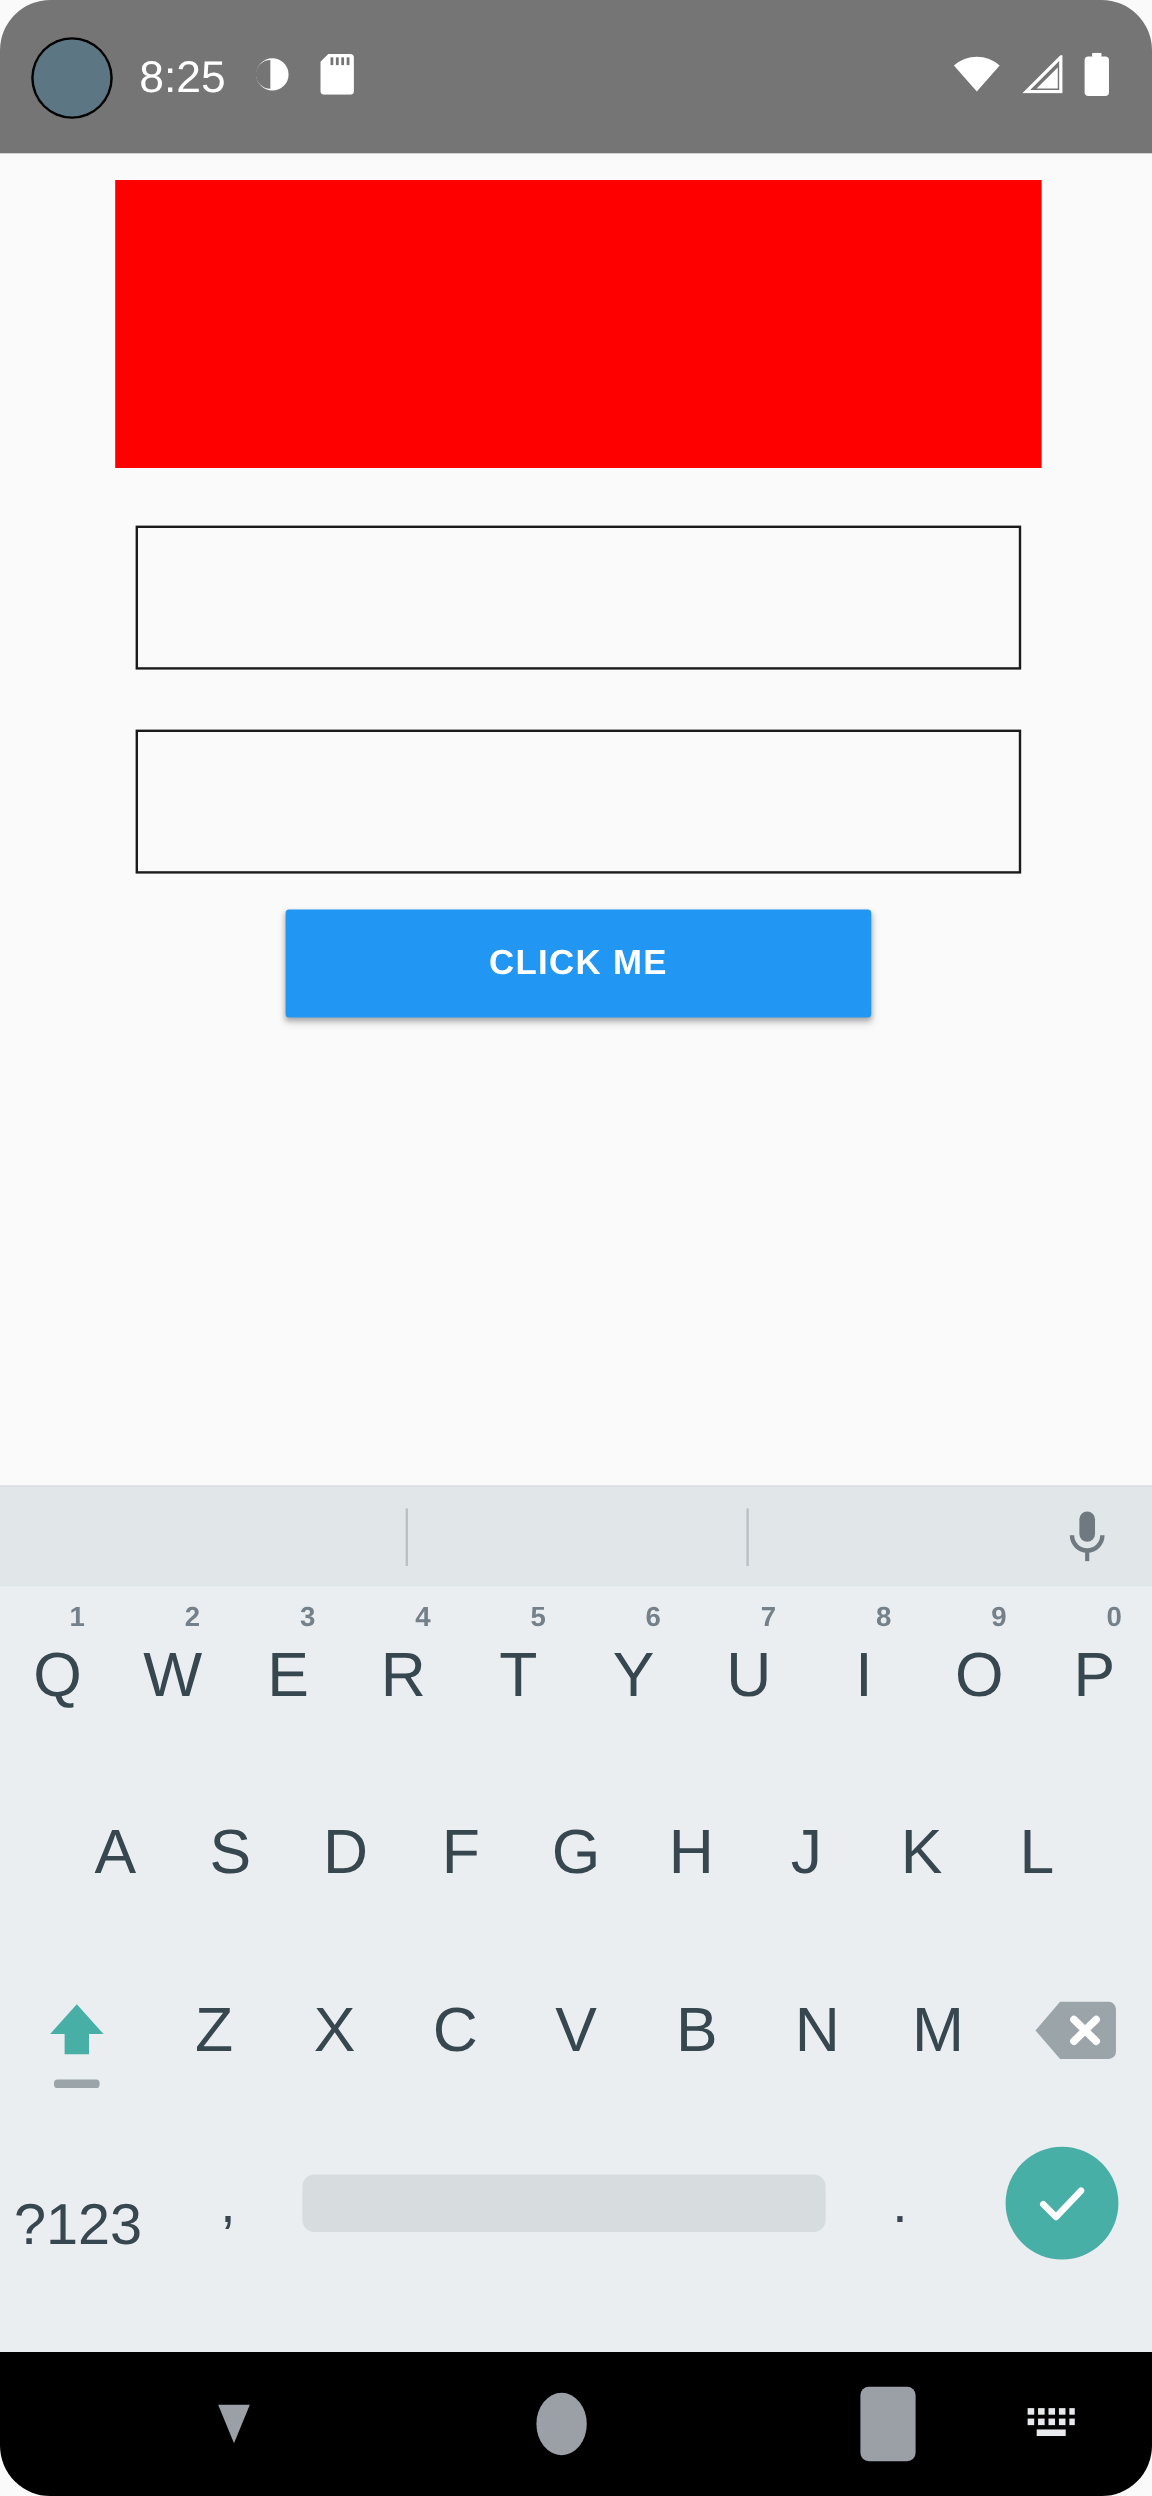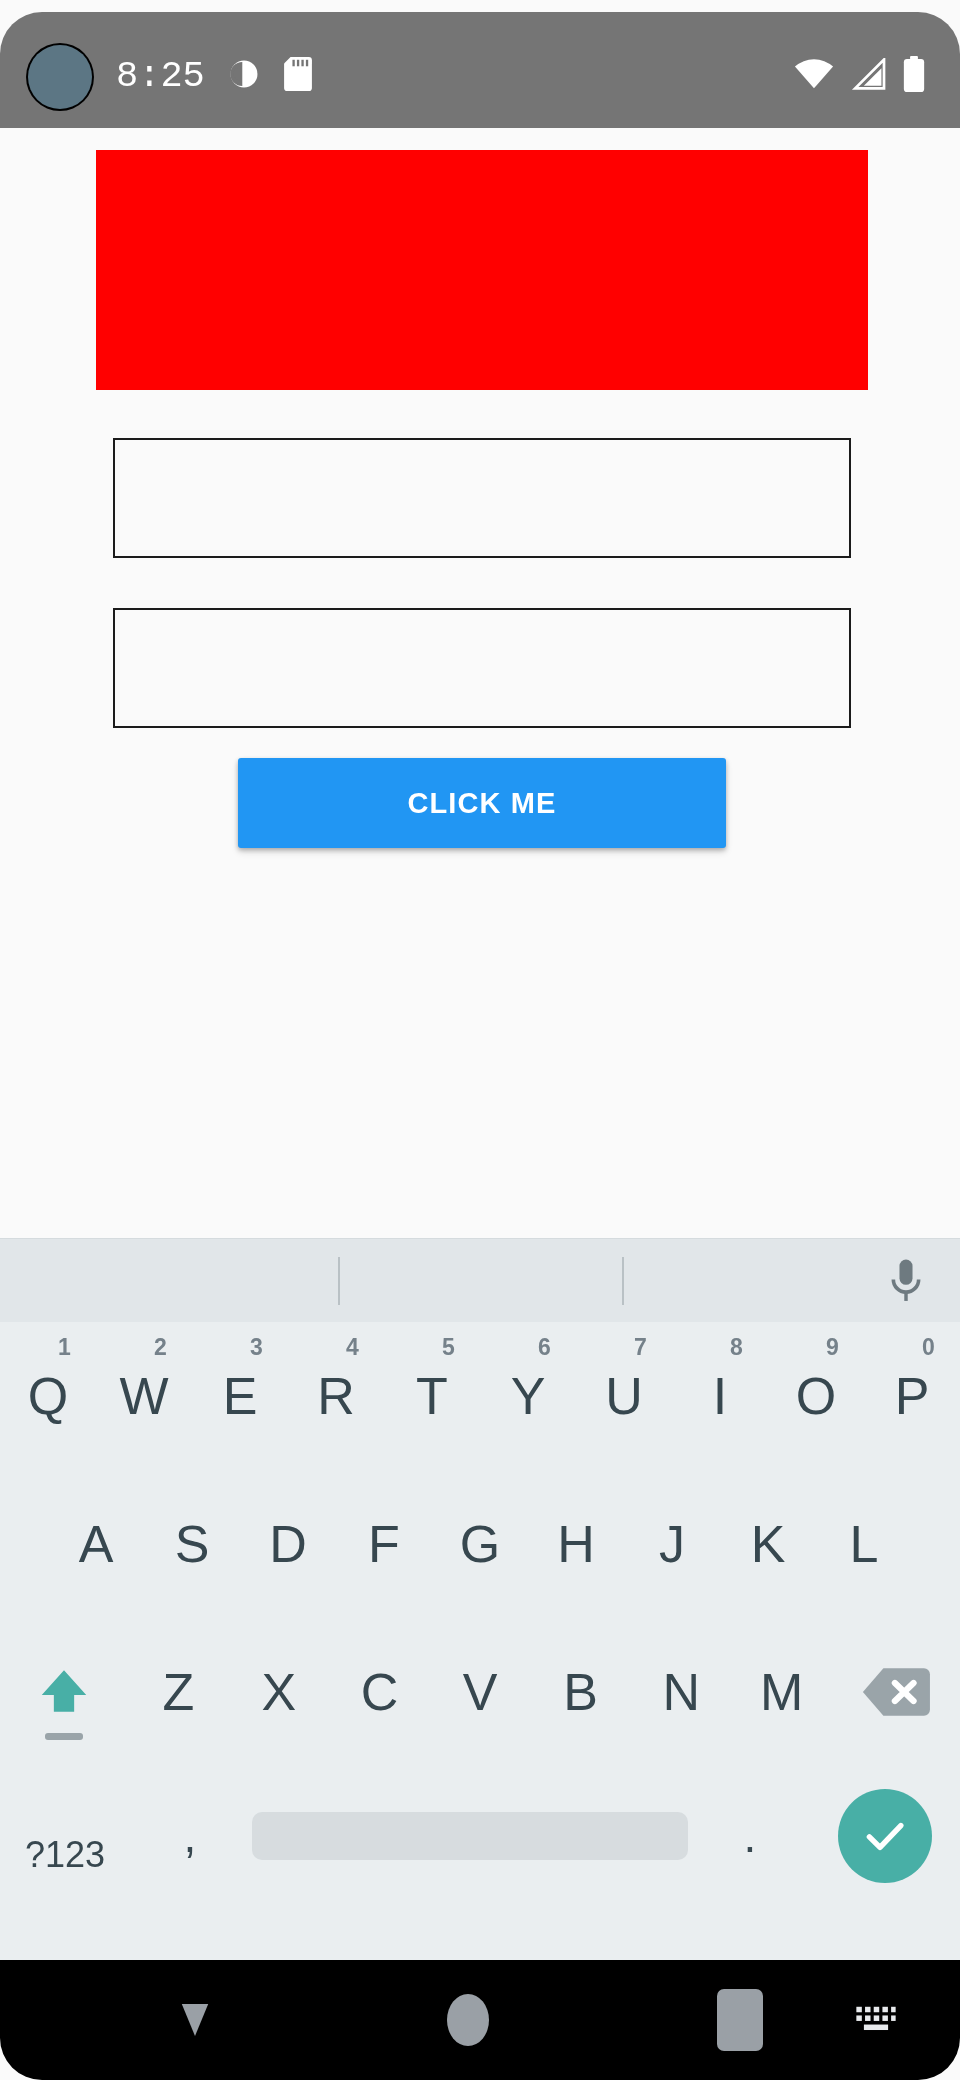--- a/index.html
+++ b/index.html
@@ -11,26 +11,26 @@
   }
   #device {
     position:relative;
     width:960px; height:2080px;
     background:#FAFAFA;
     overflow:hidden;
   }
 
   
   #status-bar {
-    position:absolute; top:12px; left:0;
+    position:absolute; top:0; left:0;
     width:960px; height:128px;
     background:#757575;
     border-top-left-radius:42px;
     border-top-right-radius:42px;
-    display:flex; align-items:center;font-family:Liberation Mono, monospace;
+    display:flex; align-items:center;
   }
   .sb-left { display:flex; align-items:center; padding-left:16px; height:100%; }
   .sb-right { margin-left:auto; display:flex; align-items:center; gap:16px; padding-right:34px; }
 
   
   #moon-wrap {
     position:relative; width:82px; height:82px; margin-right:18px;
     flex:0 0 auto;
   }
   #moon-black {
@@ -142,21 +142,21 @@
   }
   #shift-underline {
     position:absolute;
     bottom:26px; left:50%; transform:translateX(-50%);
     width:38px; height:7px; border-radius:3px; background:#9AA4A9;
   }
   .mid-keys { flex:1 1 0; display:flex; height:100%; }
 
   
   #sym-key { flex:0 0 130px; }
-  #sym-key .glyph { font-size:36px; color:#37474F;margin-top:37px; }
+  #sym-key .glyph { font-size:48px; color:#37474F;margin-top:37px; }
   #comma-key { flex:0 0 120px; }
   #comma-key .glyph { font-size:46px; }
   #space-key {
     flex:1 1 0; height:100%;
     display:flex; align-items:center; justify-content:center;
     cursor:pointer;
   }
   #space-bar {
     width:calc(100% - 4px); max-width:462px; height:48px;
     background:#D7DCDF; border-radius:10px;

